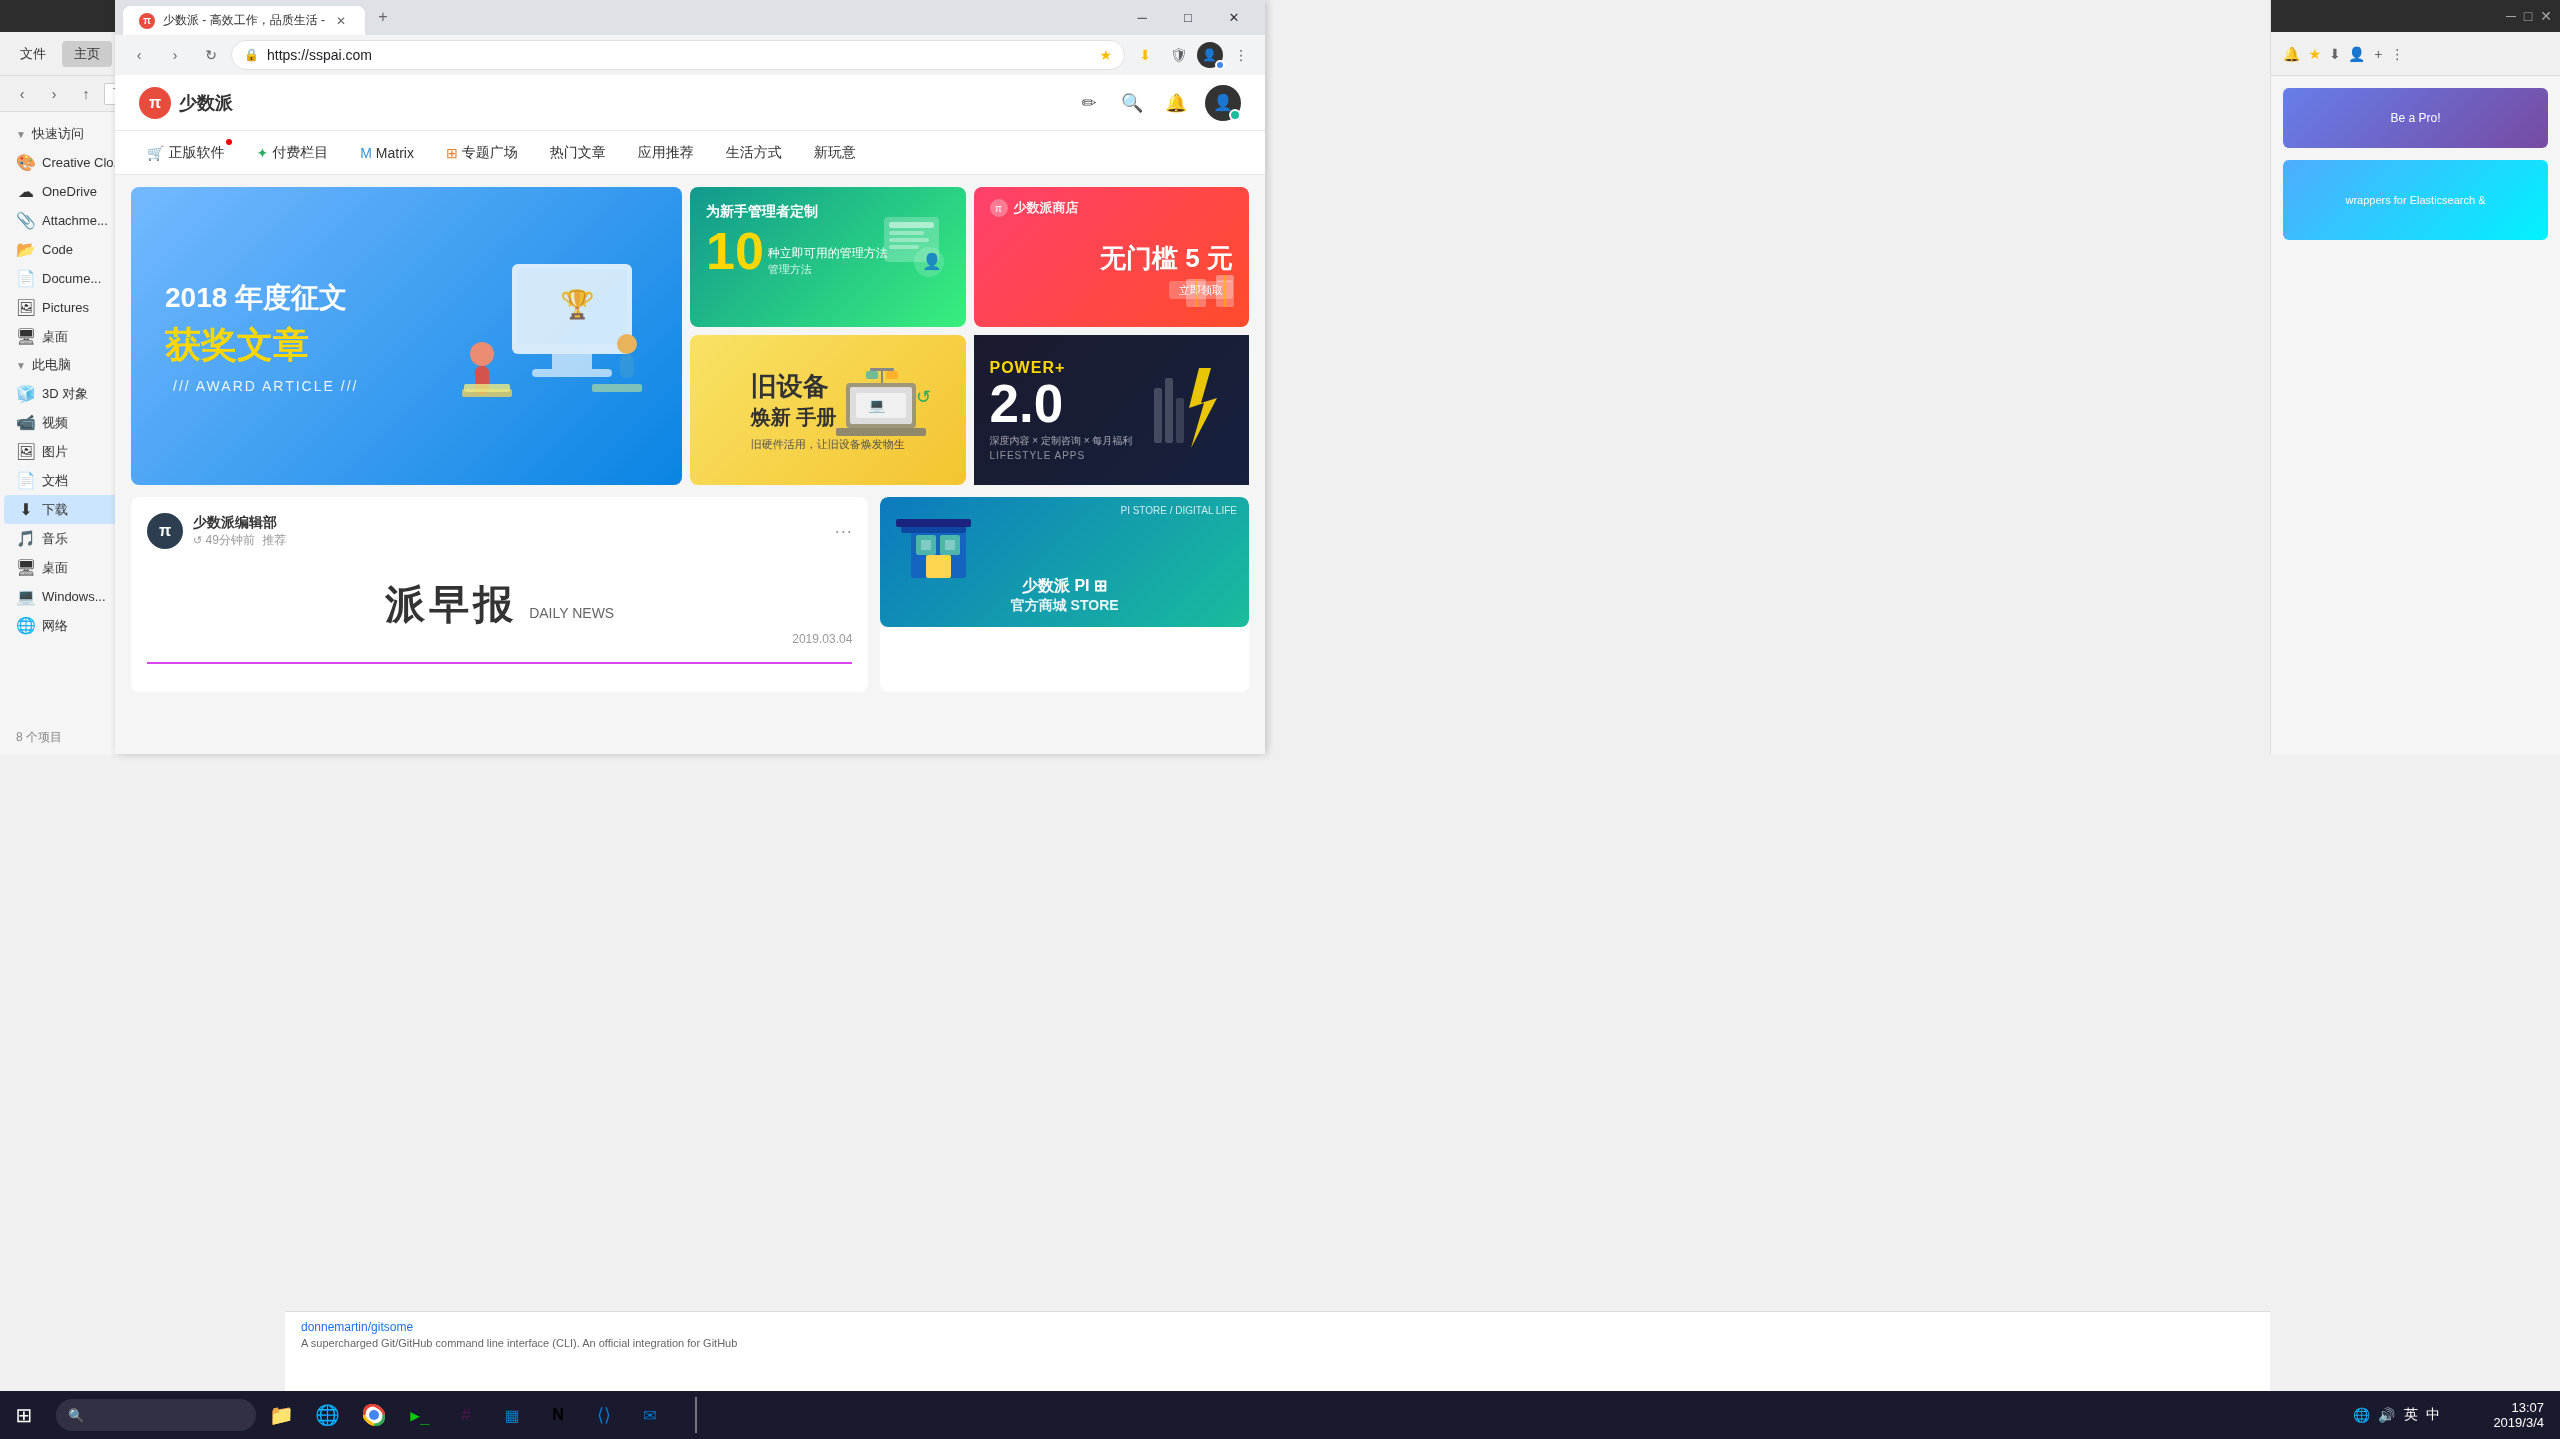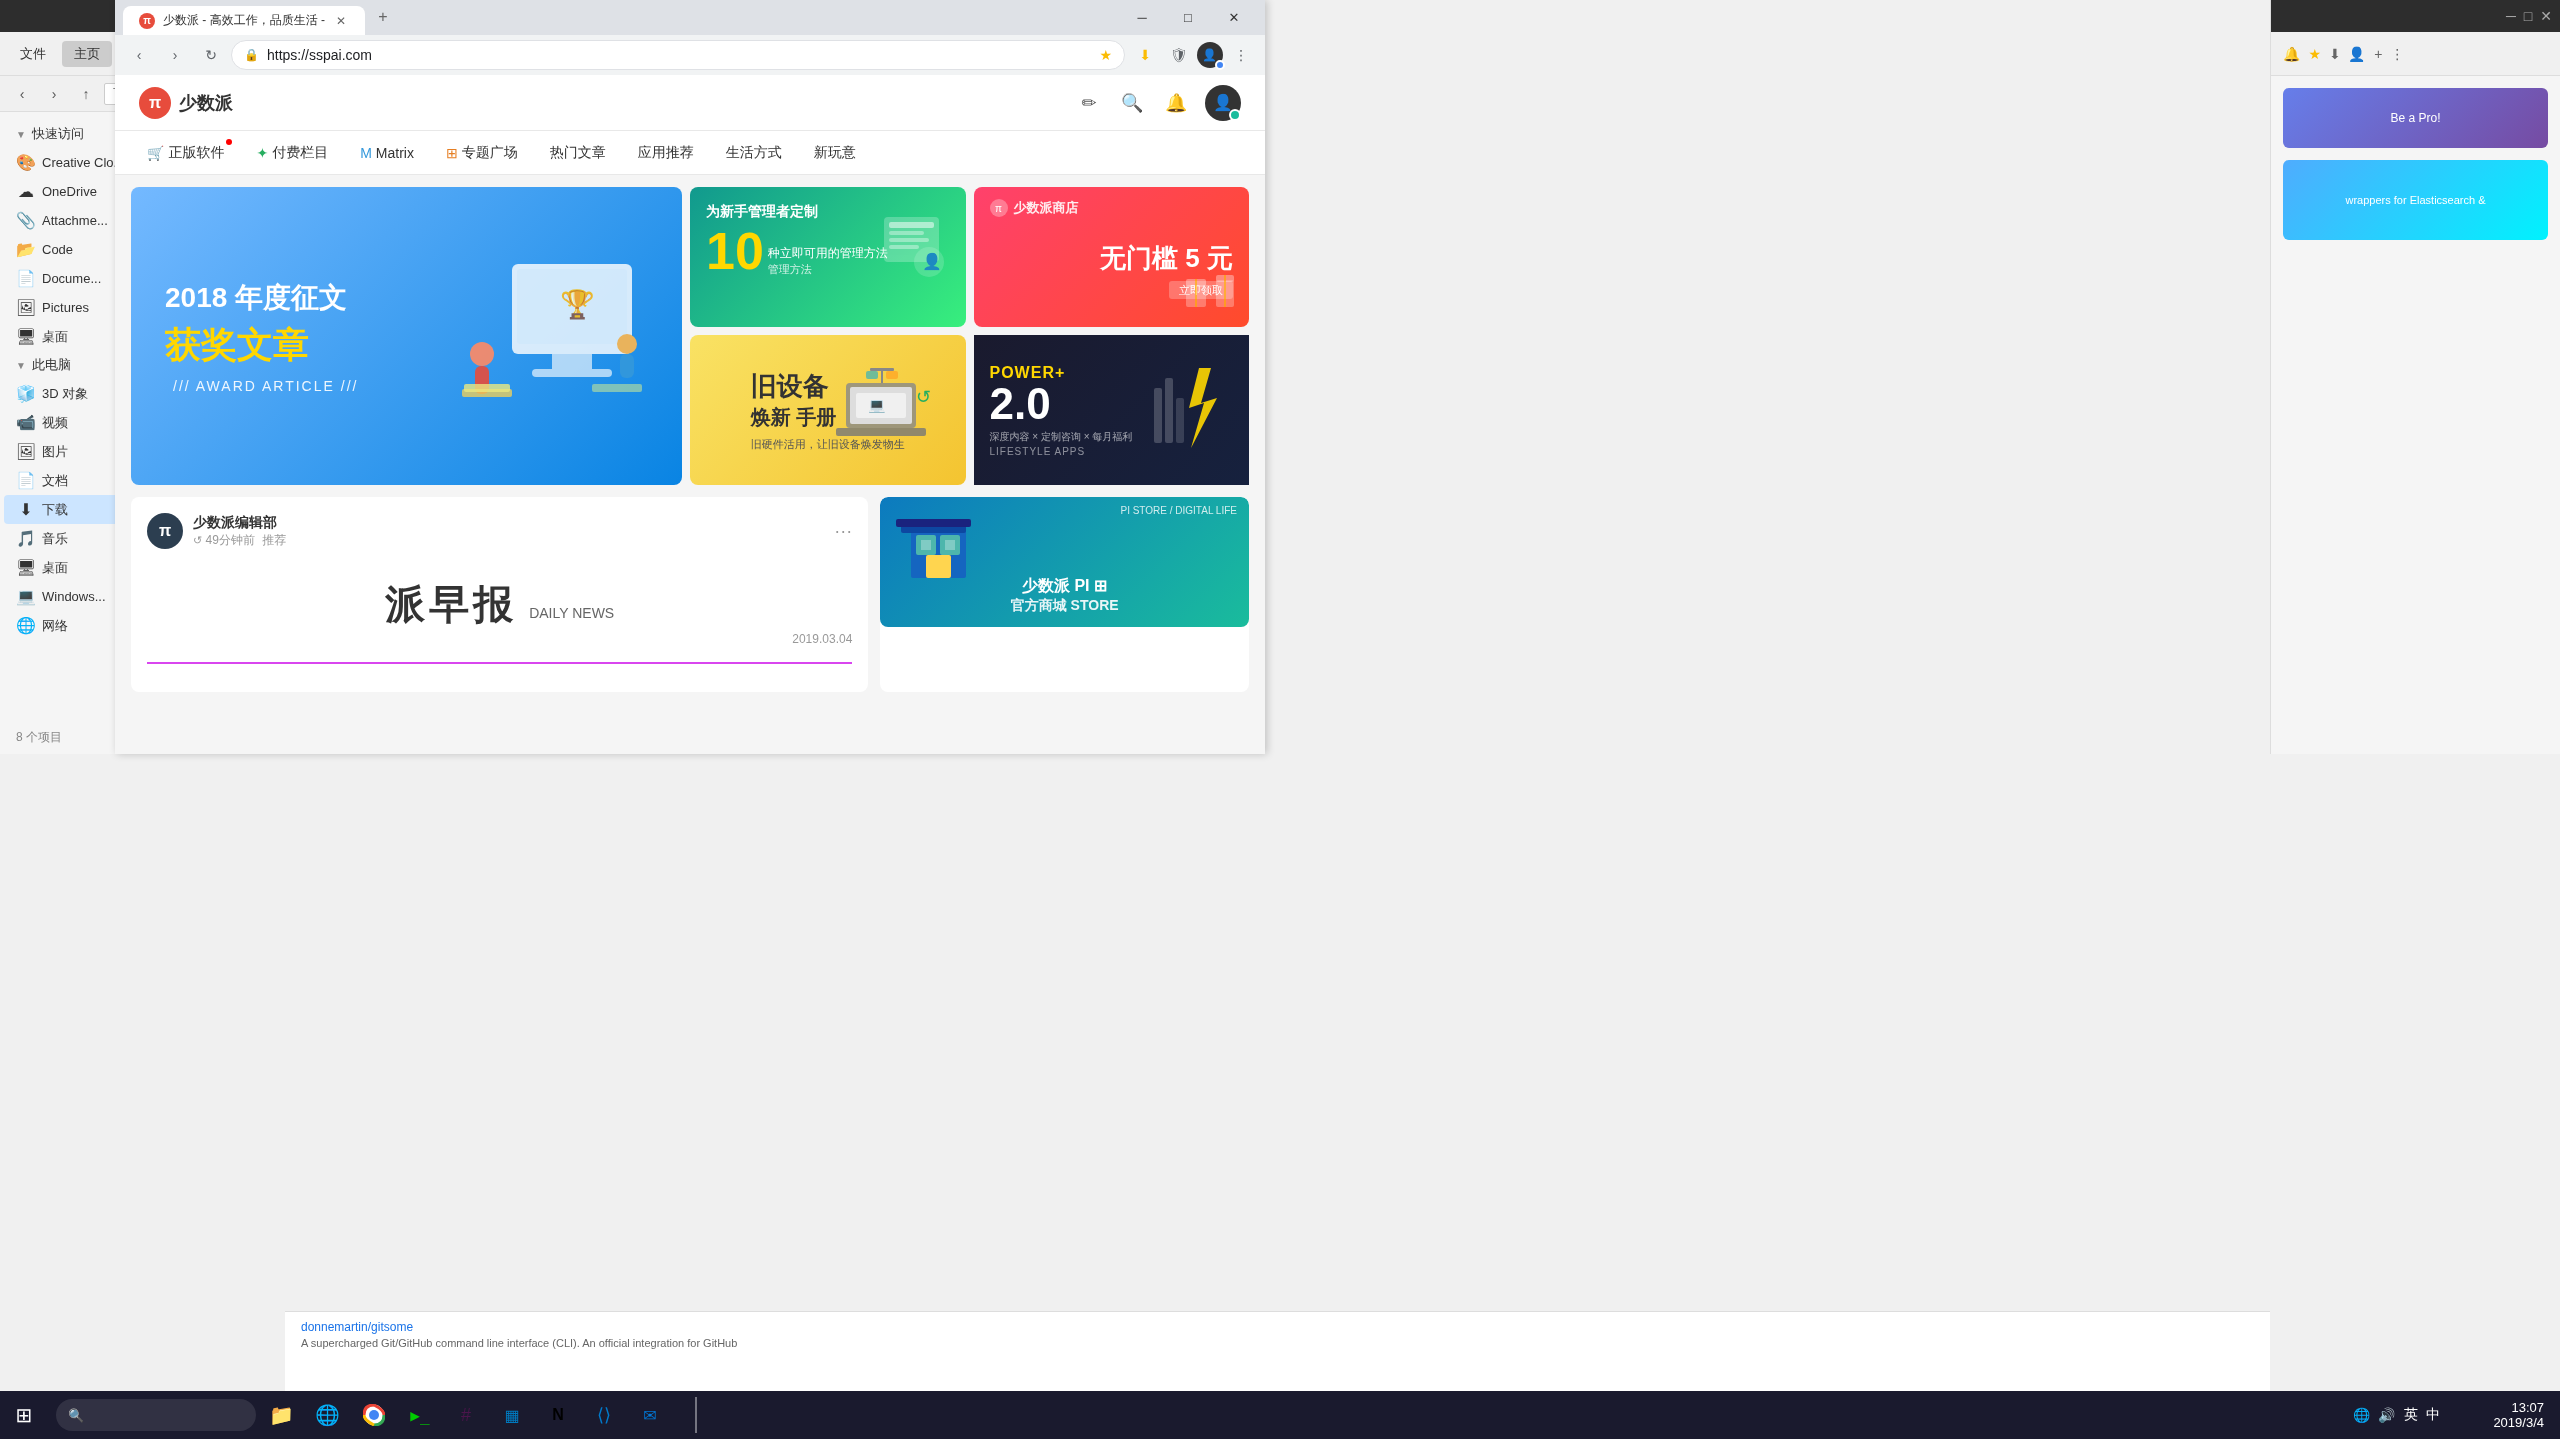--- a/index.html
+++ b/index.html
@@ -463,21 +463,21 @@
               <rect x="44" y="10" width="24" height="3" rx="1" fill="#888"></rect>
               <rect x="40" y="13" width="12" height="8" rx="2" fill="#4db6ac" opacity="0.8"></rect>
               <rect x="60" y="13" width="12" height="8" rx="2" fill="#ffa726" opacity="0.8"></rect>
             </svg>
           </div>
         </div>
 
         <div class="banner-mr" style="background: linear-gradient(135deg, #1a1a2e, #16213e); min-height: 150px; position: relative; padding: 16px; flex-direction: column; align-items: flex-start; justify-content: center;">
           <div style="color:white;">
             <div style="font-size:16px;font-weight:bold;color:#ffd700;letter-spacing:1px;">POWER+</div>
-            <div style="font-size:44px;font-weight:900;color:white;line-height:1;">2.0</div>
+            <div style="font-size:53px;font-weight:900;color:white;line-height:1;">2.0</div>
             <div style="font-size:10px;color:rgba(255,255,255,0.6);margin-top:4px;">深度内容 × 定制咨询 × 每月福利</div>
             <div style="font-size:10px;color:rgba(255,255,255,0.5);margin-top:2px;letter-spacing:1px;">LIFESTYLE APPS</div>
           </div>
 
           <div style="position:absolute;right:20px;top:50%;transform:translateY(-50%);">
             <svg width="80" height="100" viewBox="0 0 80 100">
 
               <rect x="5" y="30" width="8" height="55" rx="2" fill="rgba(255,255,255,0.2)"></rect>
               <rect x="16" y="20" width="8" height="65" rx="2" fill="rgba(255,255,255,0.2)"></rect>
               <rect x="27" y="40" width="8" height="45" rx="2" fill="rgba(255,255,255,0.15)"></rect>

